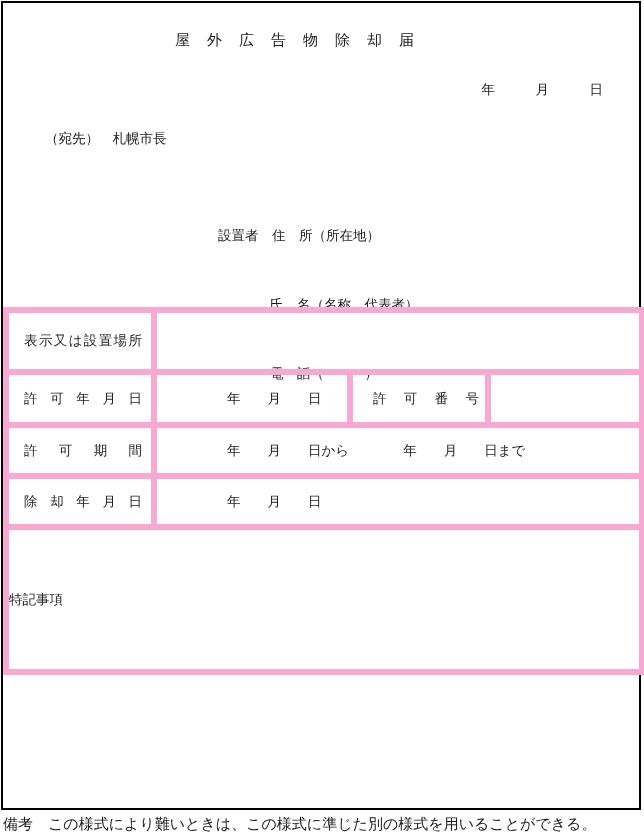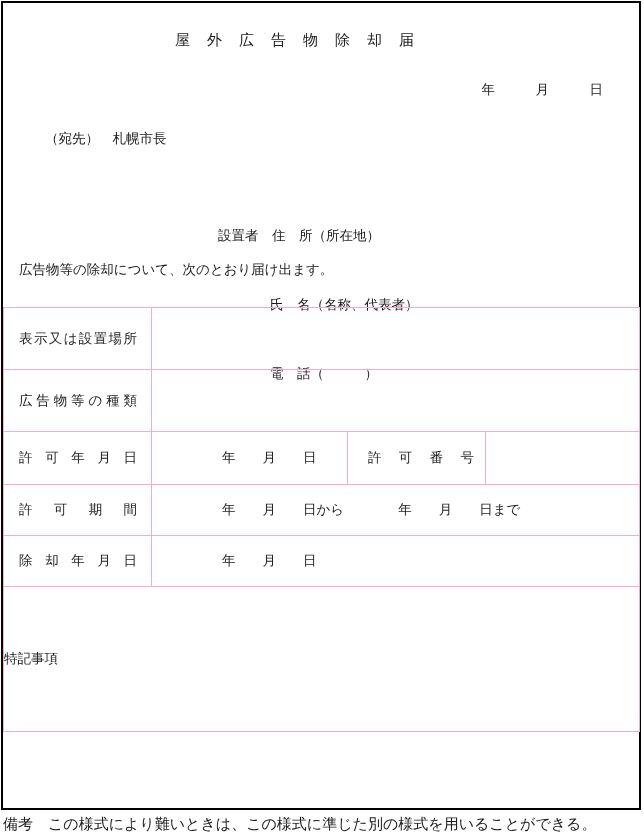--- a/index.html
+++ b/index.html
@@ -42,21 +42,21 @@
     top:258px;left:16px;
     white-space:pre;
   }
   table.form{
     position:absolute;top:304px;left:0;
     width:636px;
     border-collapse:collapse;
     table-layout:fixed;
   }
   table.form td{
-    border:1px solid #f9a8d4;
+    border:6px solid #f9a8d4;
     padding:0;
     vertical-align:middle;
     font-size:13.5px;
   }
   .jlabel{
     display:inline-block;
     width:118px;
     margin-left:15px;
     text-align:justify;
     text-align-last:justify;
@@ -91,36 +91,31 @@
     <div class="abs header-date">年　　　月　　　日</div>
 
     <div class="abs installer">
       <div>設置者　住　所（所在地）</div>
       <div class="indent">氏　名（名称、代表者）</div>
       <div class="indent">電　話（　　　）</div>
     </div>
 
     <div class="abs addressee">（宛先）　札幌市長</div>
 
-    <div class="abs intro">広告物等の除却について、次のとおり届け出ます。</div>
 
     <table class="form">
       <colgroup>
         <col style="width:148px">
         <col style="width:196px">
         <col style="width:138px">
         <col style="width:154px">
       </colgroup>
       <tbody>
           <tr style="height:62px">
         <td><span class="jlabel">表示又は設置場所</span></td>
-        <td colspan="3"></td>
-      </tr>
-      <tr style="height:62px">
-        <td><span class="jlabel">広告物等の種類</span></td>
         <td colspan="3"></td>
       </tr>
       <tr style="height:53px">
         <td><span class="jlabel">許可年月日</span></td>
         <td>
               <span class="dateval">年　　月　　日</span>
             </td>
         <td><span class="jcenter">許可番号</span></td>
         <td></td>
       </tr>

